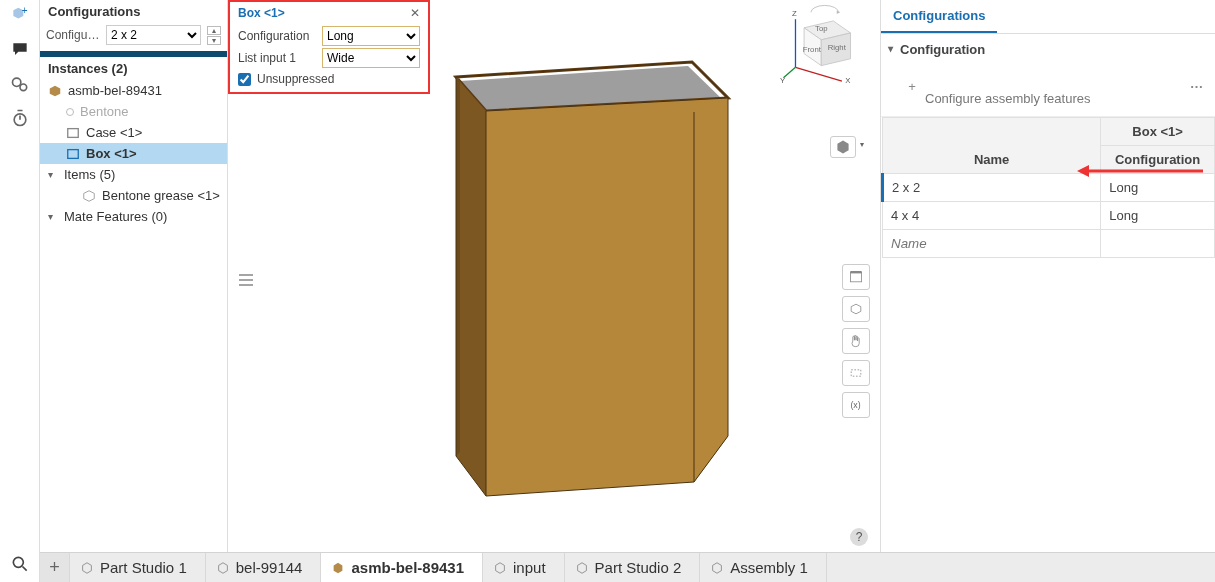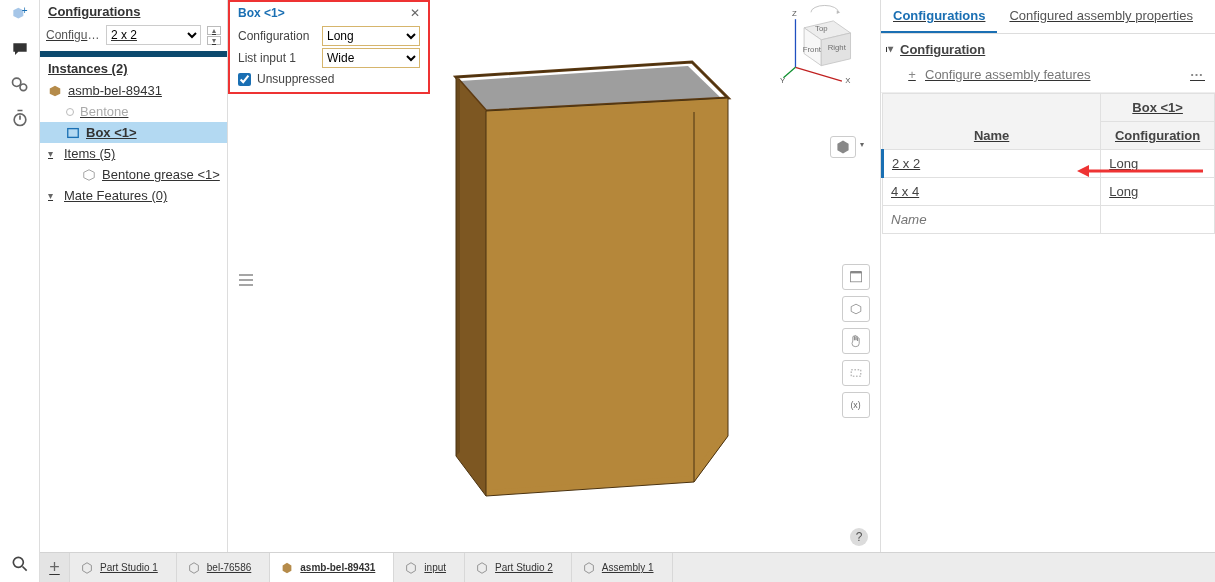--- a/index.html
+++ b/index.html
@@ -6,21 +6,21 @@
   body { width: 1215px; height: 582px; overflow: hidden; background: #fff; font-size: 13px; color: #333; }
 
   .app { display: flex; width: 100%; height: 100%; }
 
   
   .left-rail { width: 40px; background: #fff; border-right: 1px solid #ddd; display: flex; flex-direction: column; align-items: center; padding-top: 4px; gap: 10px; flex-shrink:0;}
   .left-rail .rail-icon { width: 24px; height: 24px; color: #666; display:flex; align-items:center; justify-content:center; cursor:pointer; }
   .rail-spacer { flex: 1; }
 
   
-  .main { flex: 1; display: flex; flex-direction: column; min-width: 0; text-decoration: underline; }
+  .main { flex: 1; display: flex; flex-direction: column; min-width: 0; }
   .main-body { flex: 1; display: flex; position: relative; min-height: 0; }
 
   
   .tree-panel { width: 188px; border-right: 1px solid #ddd; display: flex; flex-direction: column; background: #fff; flex-shrink:0;}
   .panel-header { padding: 4px 8px 4px 8px; font-weight: 600; font-size: 13px; color: #333; display:flex; align-items:center; justify-content:space-between;}
   .config-row { display:flex; align-items:center; padding: 2px 6px 6px 6px; gap: 4px; }
   .config-row .lbl { font-size: 12px; color:#555; width: 56px; overflow:hidden; text-overflow:ellipsis; white-space:nowrap;}
   .config-row select { flex:1; font-size:12px; height:20px; border:1px solid #ccc; background:#fff;}
   .stepper { display:flex; flex-direction:column; gap:1px; margin-left:2px;}
   .stepper div { width:14px; height:9px; border:1px solid #bbb; font-size:8px; line-height:7px; text-align:center; color:#666; cursor:pointer;}
@@ -81,21 +81,21 @@
   .cfg-table th.sub { font-weight:600; }
   .cfg-table td { border:1px solid #e0e0e0; padding:6px 8px; color:#444; }
   .cfg-table tr.sel td:first-child { border-left:3px solid #1a6fb3; }
   .name-input { width:100%; border:none; padding:6px 8px; font-style:italic; color:#aaa; background:transparent;}
 
   .arrow-red { position:absolute; right: 10px; top: 161px; pointer-events:none;}
 
   
   .tabbar { height: 30px; background:#ececec; border-top:1px solid #d3d3d3; display:flex; align-items:stretch;}
   .tabbar .addtab { width:30px; display:flex; align-items:center; justify-content:center; color:#666; font-size:18px; border-right:1px solid #d8d8d8; cursor:pointer; background:#e4e4e4;}
-  .doc-tab { display:flex; align-items:center; gap:6px; padding: 0 18px 0 10px; border-right:1px solid #d8d8d8; font-size:10px; color:#333; cursor:pointer; background:#ececec;}
+  .doc-tab { display:flex; align-items:center; gap:6px; padding: 0 18px 0 10px; border-right:1px solid #d8d8d8; font-size:15px; color:#333; cursor:pointer; background:#ececec;}
   .doc-tab.active { background:#fff; font-weight:600;}
   .doc-tab svg { width:14px; height:14px; }
 
   select { appearance: menulist; }
 </style>
 </head>
 <body>
 
 <div class="app">
 
@@ -151,20 +151,26 @@
         <div class="tree">
           <div class="tree-item">
             <svg class="cube-ico" viewBox="0 0 16 16">
                 <path fill="#b58b4a" d="M2 5l6-3 6 3v6l-6 3-6-3z"></path>
               </svg>
             <span>asmb-bel-89431</span>
           </div>
           <div class="tree-item indent1" style="color:#aaa;">
             <span class="origin-dot"></span>
             <span>Bentone</span>
+          </div>
+          <div class="tree-item indent1">
+            <svg class="cube-ico" viewBox="0 0 16 16">
+                <rect x="2" y="3" width="12" height="10" fill="none" stroke="#888" stroke-width="1.5"></rect>
+              </svg>
+            <span>Case &lt;1&gt;</span>
           </div>
           <div class="tree-item indent1 selected">
             <svg class="cube-ico" viewBox="0 0 16 16">
                 <rect x="2" y="3" width="12" height="10" fill="none" stroke="#1a6fb3" stroke-width="1.5"></rect>
               </svg>
             <span>Box &lt;1&gt;</span>
           </div>
           <div class="tree-item">
             <span class="caret">▾</span>
             <span>Items (5)</span>
@@ -289,30 +295,29 @@
               </svg>
             </div>
         </div>
 
         <div class="help">?</div>
       </div>
 
       <div class="right-panel" style="position:relative;">
         <div class="rp-tabs">
           <div class="rp-tab active">Configurations</div>
-          <div class="rp-tab">Configured assembly properties</div>
         </div>
         <div class="rp-section-hd">
           <span class="caret">▸</span>
           <span>Configuration</span>
         </div>
         <div class="rp-feat-row">
           <span style="display:flex;align-items:center;">
               <span class="plus">+</span>
-              <span style="cursor:pointer;">Configure assembly features</span>
+              <span style="cursor:pointer;margin-top:24px;">Configure assembly features</span>
             </span>
           <span class="dots">⋯</span>
         </div>
         <table class="cfg-table">
           <tbody>
               <tr>
             <th rowspan="2" class="sub" style="vertical-align:bottom;">Name</th>
             <th>Box &lt;1&gt;</th>
           </tr>
           <tr>
@@ -345,21 +350,21 @@
       <div class="doc-tab">
         <svg viewBox="0 0 16 16">
             <path d="M3 5l5-3 5 3v6l-5 3-5-3z" fill="none" stroke="#888"></path>
           </svg>
         <span>Part Studio 1</span>
       </div>
       <div class="doc-tab">
         <svg viewBox="0 0 16 16">
             <path d="M3 5l5-3 5 3v6l-5 3-5-3z" fill="none" stroke="#888"></path>
           </svg>
-        <span>bel-76586</span>
+        <span>bel-99144</span>
       </div>
       <div class="doc-tab active">
         <svg viewBox="0 0 16 16">
             <path d="M3 5l5-3 5 3v6l-5 3-5-3z" fill="#b58b4a"></path>
           </svg>
         <span>asmb-bel-89431</span>
       </div>
       <div class="doc-tab">
         <svg viewBox="0 0 16 16">
             <path d="M3 5l5-3 5 3v6l-5 3-5-3z" fill="none" stroke="#888"></path>

